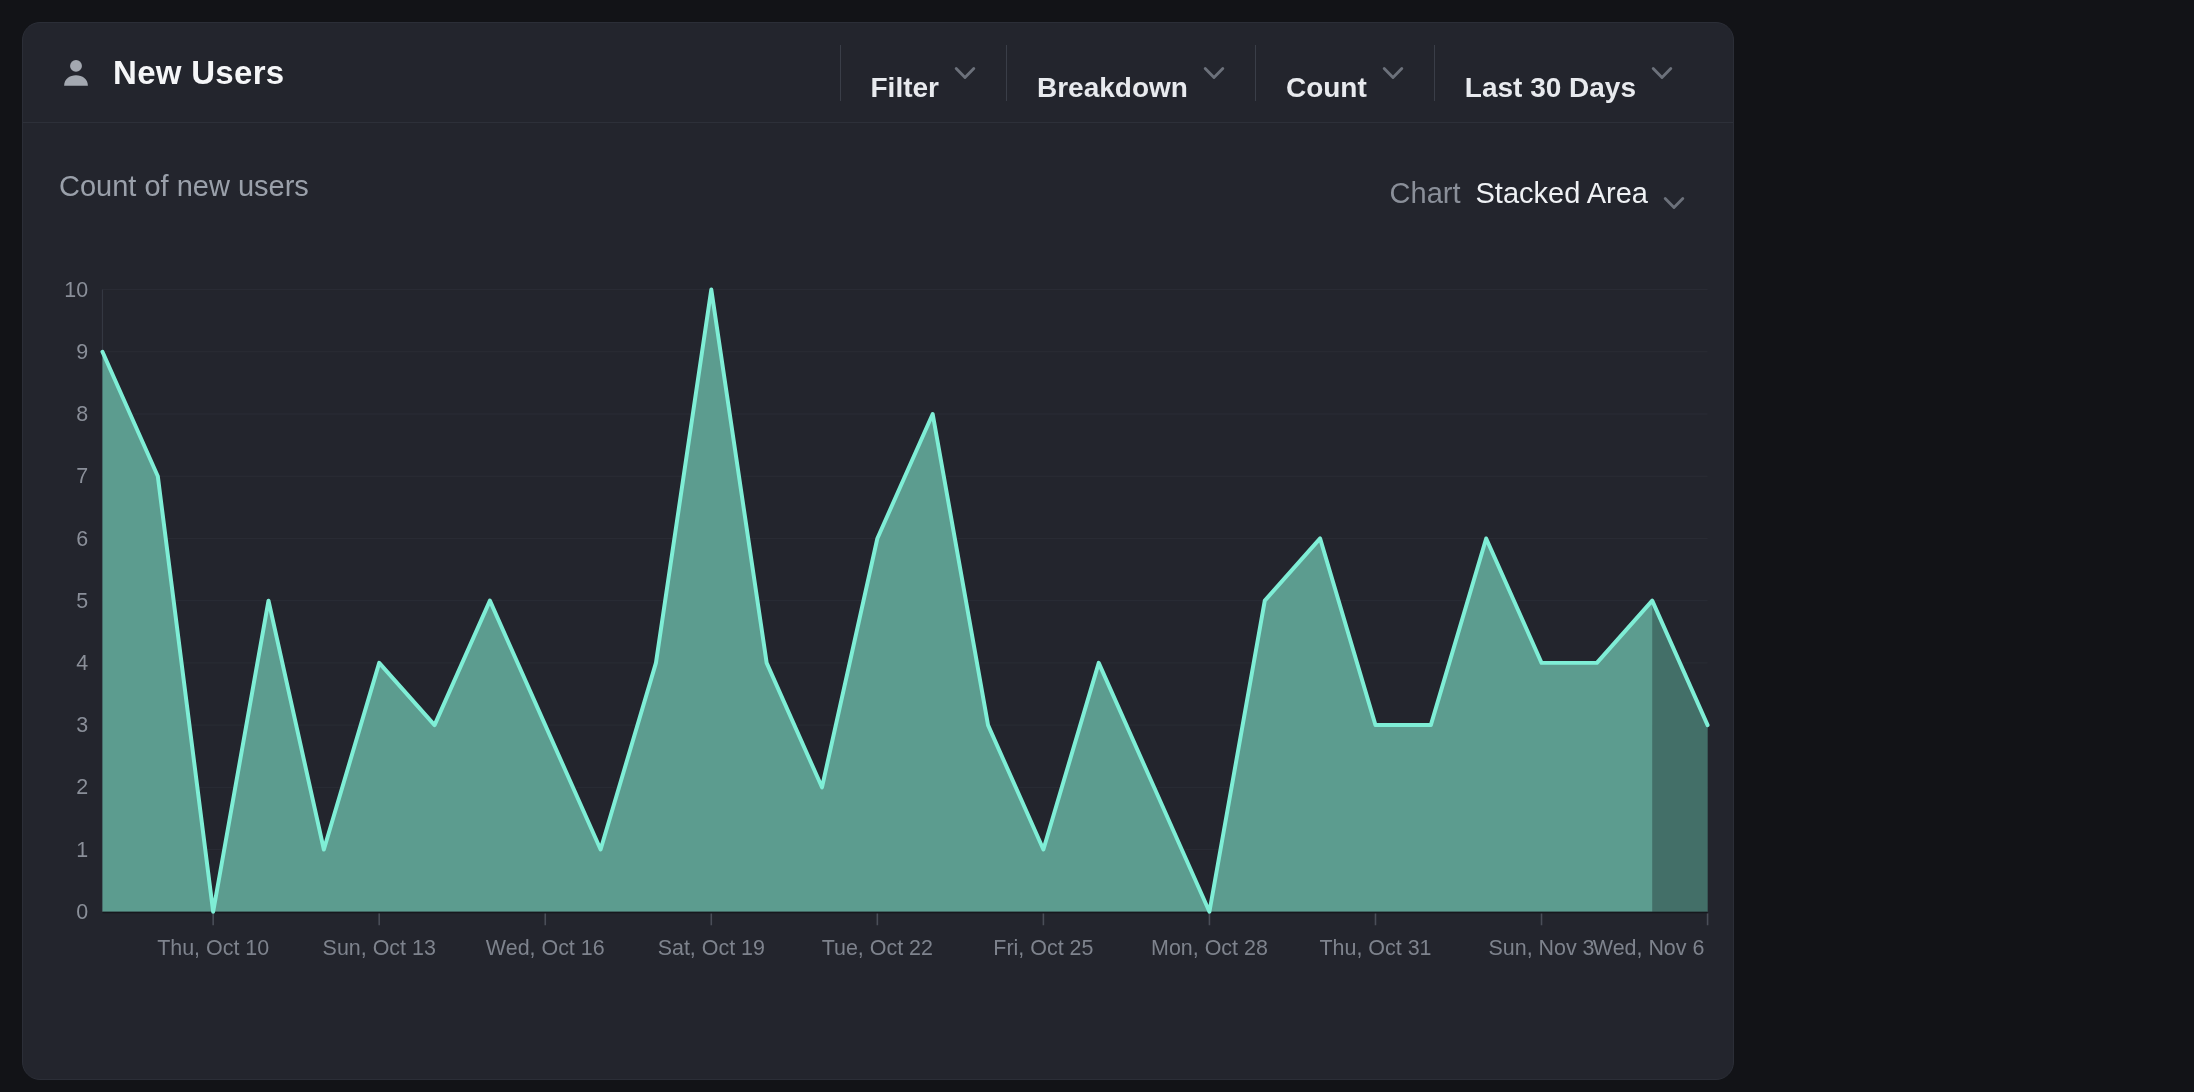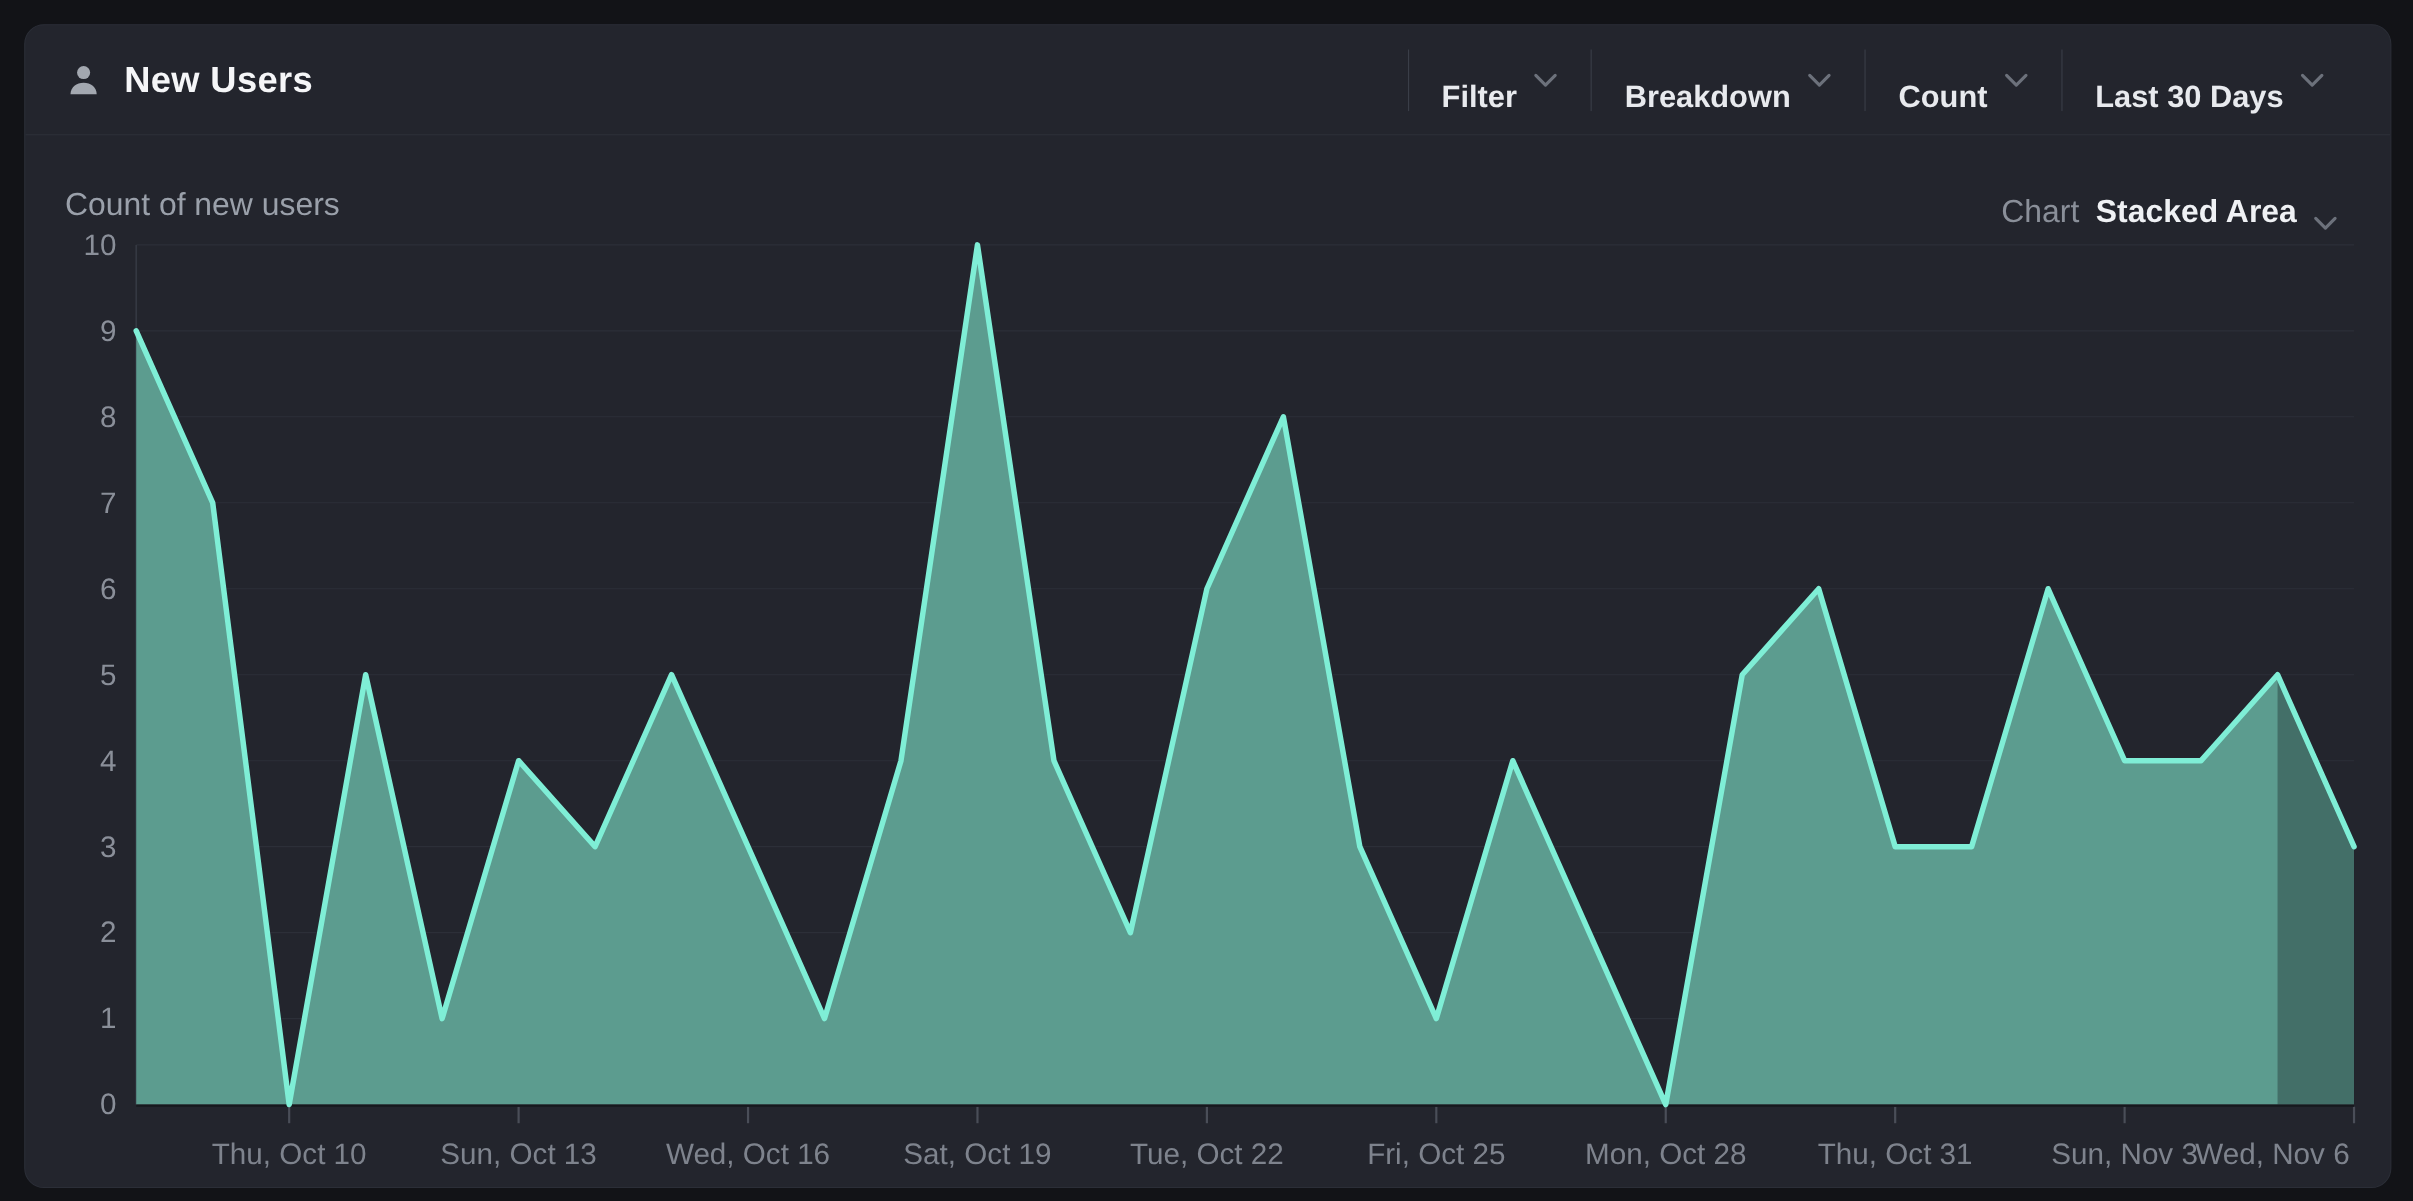--- a/index.html
+++ b/index.html
@@ -7,21 +7,21 @@
     width: 2194px; height: 1092px;
     background: #121317;
     overflow: hidden;
     font-family: "Liberation Sans", sans-serif;
   }
   * { box-sizing: border-box; }
 
   .card {
     position: absolute;
     left: 22px; top: 22px;
-    width: 2152px; height: 1058px;
+    width: 1712px; height: 1058px;
     background: #23252d;
     border: 1px solid #2b2e37;
     border-radius: 18px;
     overflow: hidden;
   }
 
   
   .card-header {
     position: absolute; left: 0; top: 0; right: 0;
     height: 100px;
@@ -46,21 +46,21 @@
 
   
   .subheader {
     position: absolute; left: 0; top: 118px; right: 0; height: 90px;
     display: flex; align-items: center; justify-content: space-between;
     padding: 0 48px 0 36px;
   }
   .metric-label { font-size: 29px; color: #9aa0aa; }
   .chart-type { display: flex; align-items: flex-end; gap: 15px; cursor: pointer; }
   .chart-type-prefix { font-size: 29px; color: #8a8f99; }
-  .chart-type-value { font-size: 29px; font-weight: 700; color: #eff1f4; margin-top: 15px; }
+  .chart-type-value { font-size: 29px; font-weight: 400; color: #eff1f4; margin-top: 15px; }
 
   
   .chart-region { position: absolute; inset: 0; }
   #chart-svg { width: 100%; height: 100%; display: block; }
   #chart-svg text { font-family: "Liberation Sans", sans-serif; }
 </style>
 </head>
 <body>
 
 <div class="card">

